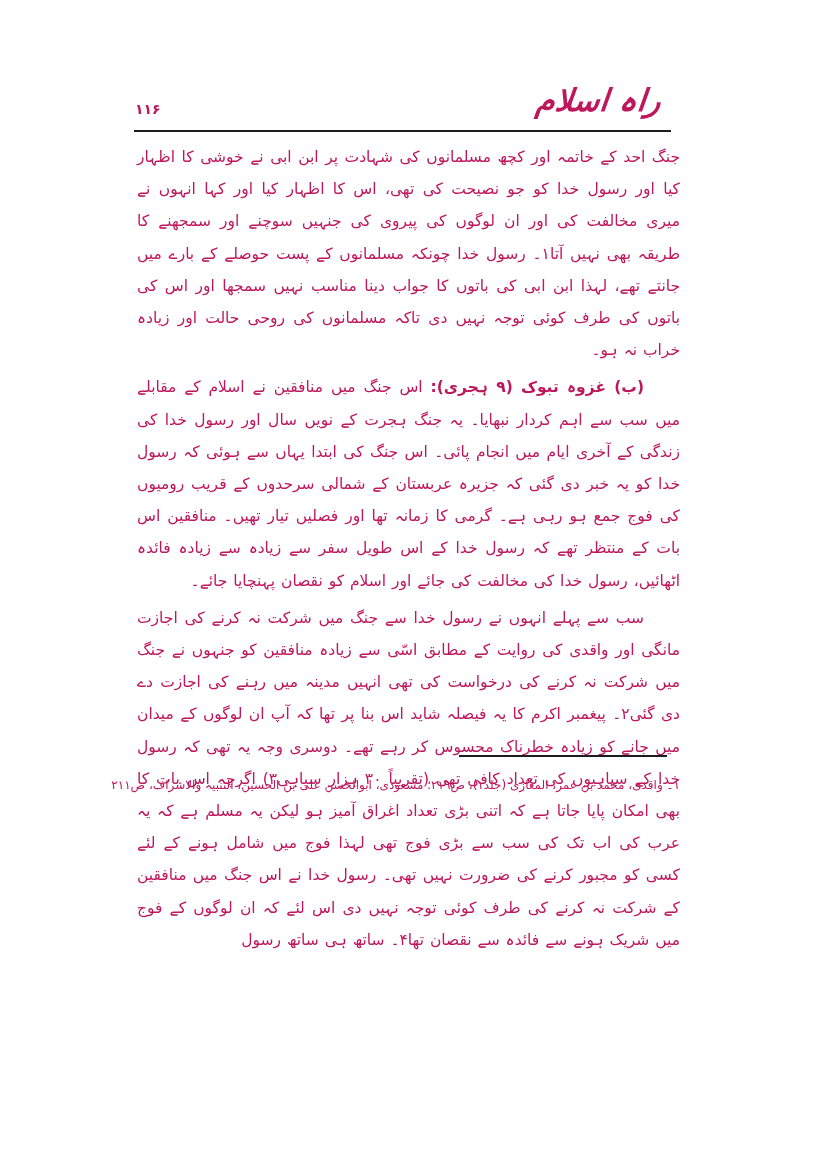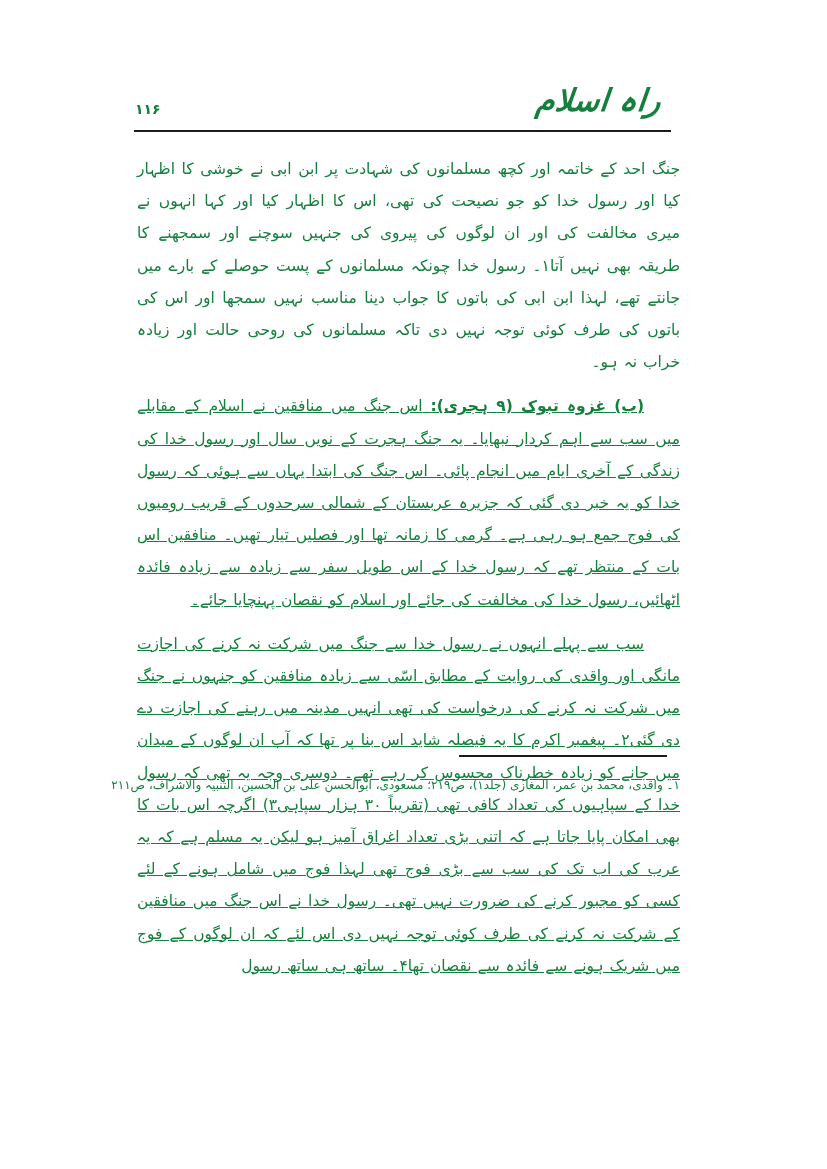--- a/index.html
+++ b/index.html
@@ -2,21 +2,21 @@
 <html lang="ur"><head>
 <meta charset="utf-8">
 <style>
   html, body { margin: 0; padding: 0; background: #ffffff; }
   .page {
     position: relative;
     width: 827px;
     height: 1169px;
     background: #ffffff;
     font-family: "DejaVu Sans", sans-serif;
-    color: #15803d;
+    color: #be185d;
     overflow: hidden;
   }
   
   .page-number {
     position: absolute;
     left: 135px;
     top: 101px;
     font-size: 14px;
     font-weight: 700;
     letter-spacing: 1px;
@@ -46,22 +46,22 @@
     position: absolute;
     top: 141px;
     left: 137px;
     width: 543px;
     direction: rtl;
     text-align: justify;
     font-size: 15.5px;
     line-height: 32.2px;
     word-spacing: 1px;
   }
-  .body-text p { margin: 12px 0 5px 0; }
-  .body-text p.indent { text-indent: 36px; text-decoration: underline; }
+  .body-text p { margin: 0 0 5px 0; }
+  .body-text p.indent { text-indent: 36px; }
   .section-heading { font-weight: 700; }
   
   .footnote-rule {
     position: absolute;
     top: 755px;
     right: 160px;
     width: 208px;
     height: 2px;
     background: #1c1c1c;
   }

